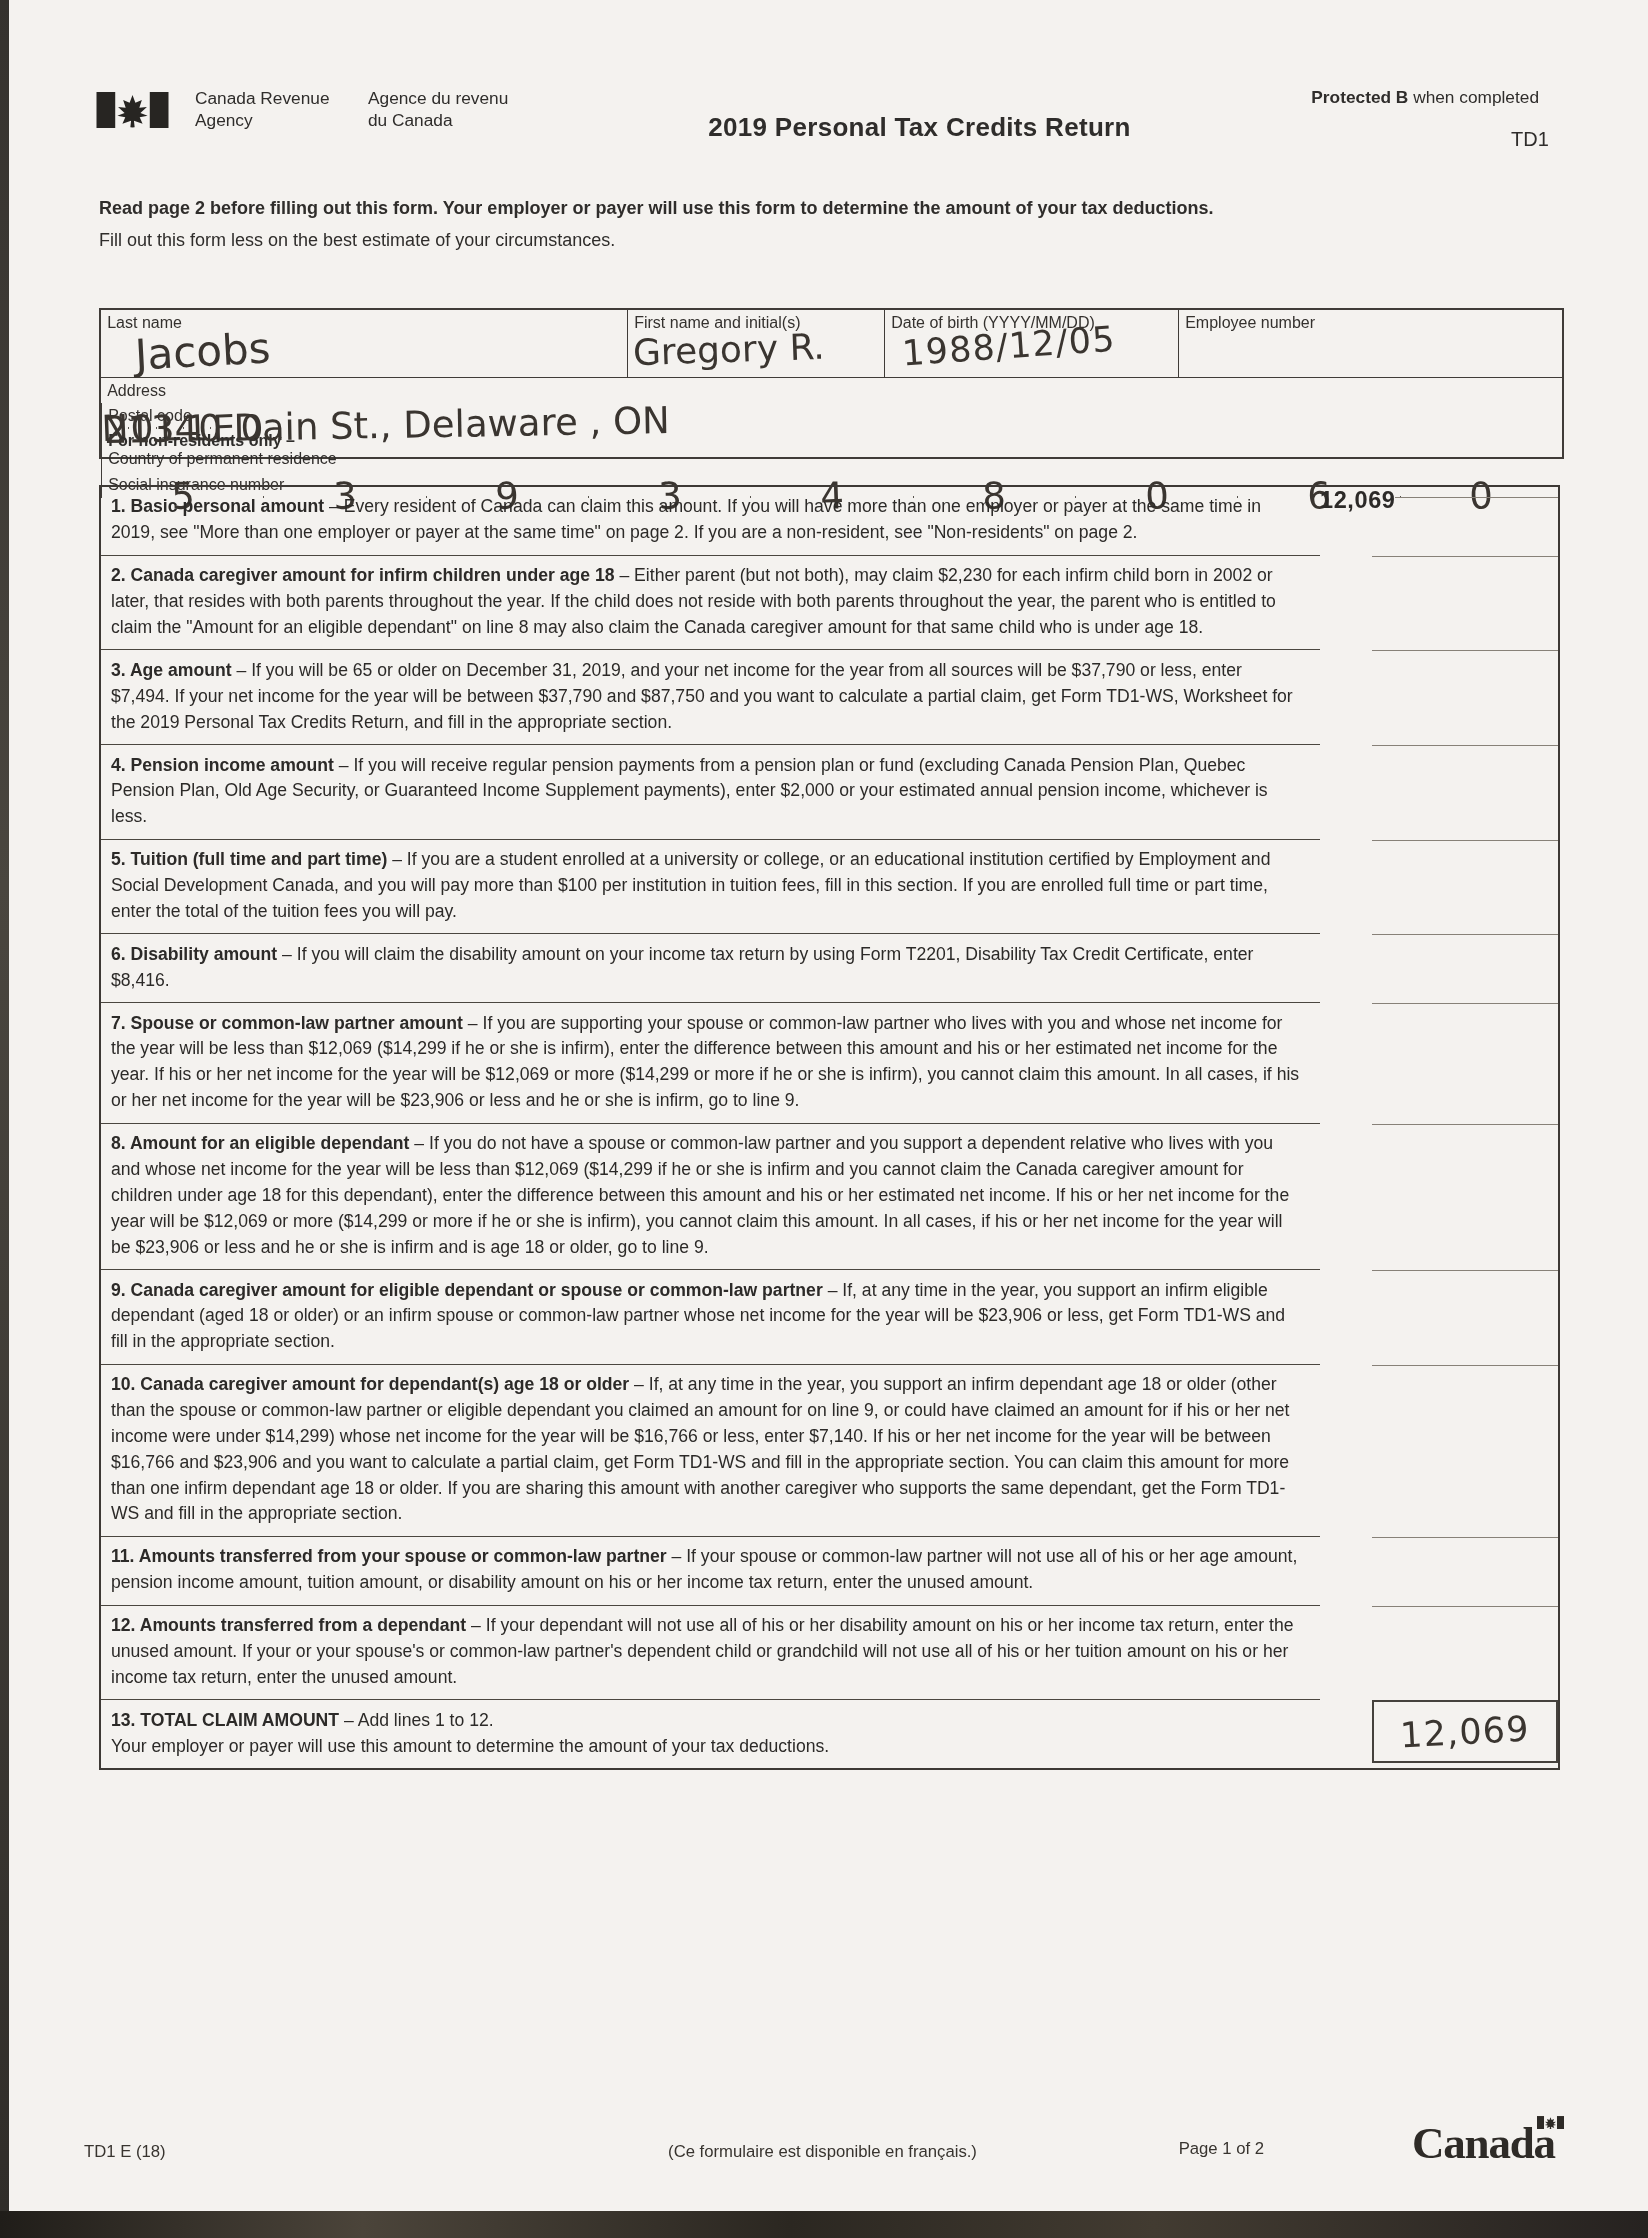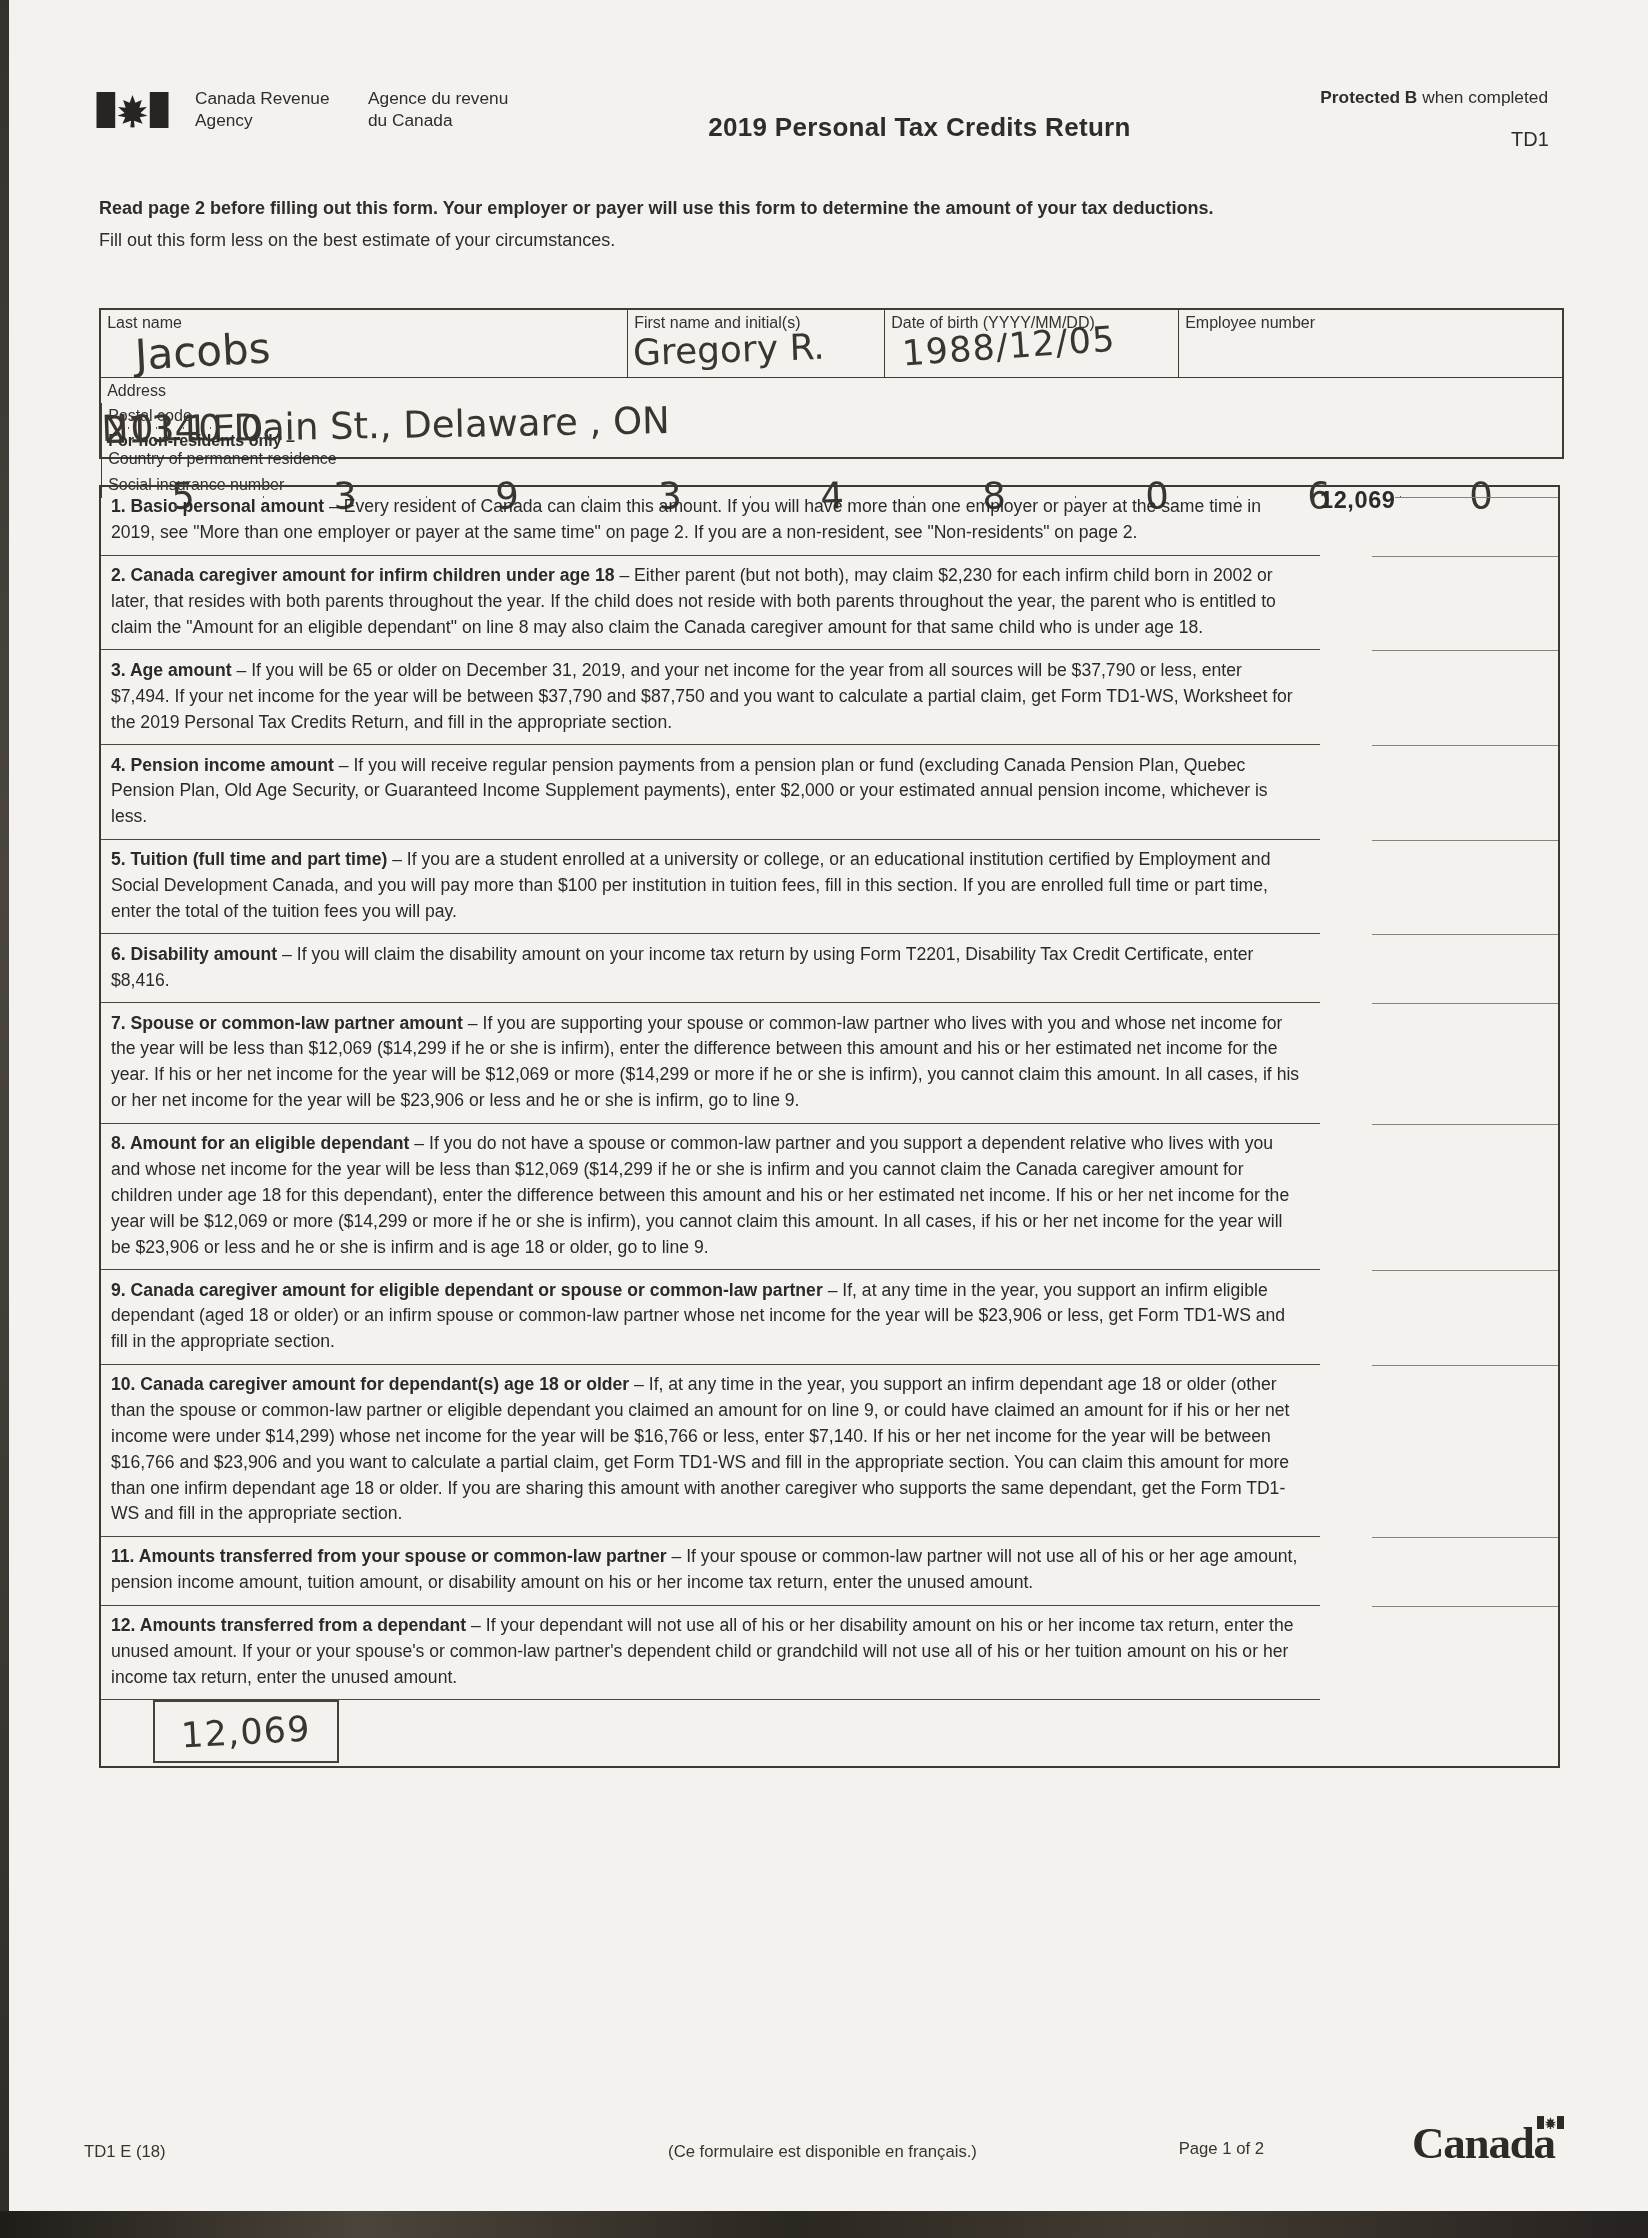--- a/index.html
+++ b/index.html
@@ -14,21 +14,21 @@
   .scan-bottom-band{position:absolute;left:0;right:0;bottom:0;height:28.5px;
     background:linear-gradient(90deg,#201d19,#4b443a 22%,#2b2721 48%,#423b31 70%,#262220);z-index:50;}
 
   
   .logo-row{position:absolute;top:87px;left:96px;right:93px;height:80px;}
   .flag-logo{position:absolute;left:0;top:5px;width:73px;height:36px;}
   .agency-en{position:absolute;left:99px;top:1.2px;font-size:17.3px;line-height:1.25;white-space:pre-line;}
   .agency-fr{position:absolute;left:272px;top:1.2px;font-size:17.3px;line-height:1.25;white-space:pre-line;}
   .form-title{position:absolute;left:545px;top:25px;width:557px;text-align:center;
     font-size:26px;font-weight:bold;letter-spacing:0.3px;}
-  .protected{position:absolute;right:7px;top:0px;font-size:17.3px;}
+  .protected{position:absolute;right:16px;top:0px;font-size:17.3px;}
   .protected b{font-weight:bold;}
   .form-code{position:absolute;right:6.2px;top:41px;font-size:20px;}
 
   .intro{position:absolute;top:193px;left:99px;width:1362px;font-size:18px;line-height:1.75;}
   .intro .b1{font-weight:bold;}
 
   
   .identity{position:absolute;top:308px;left:99px;width:1461px;border:2.5px solid #403c38;background:transparent;}
   .id-row{display:flex;position:relative;}
   .id-row.r1{height:67px;border-bottom:1.9px solid #403c38;}
@@ -267,20 +267,22 @@
   </div>
 
   <div class="section">
     <div class="sec-text"><b>12. Amounts transferred from a dependant</b> <span class="body">– If your dependant will not use all of his or her disability amount on his or her income tax return, enter the unused amount. If your or your spouse's or common-law partner's dependent child or grandchild will not use all of his or her tuition amount on his or her income tax return, enter the unused amount.</span></div>
     <div class="sec-amount">
         <div class="amount-line"></div>
       </div>
   </div>
 
   <div class="section">
+    <div class="sec-text"><b>13. TOTAL CLAIM AMOUNT</b> <span class="body">– Add lines 1 to 12.
+Your employer or payer will use this amount to determine the amount of your tax deductions.</span></div>
     <div class="sec-amount">
       <div class="total-box">
         <span class="hand hw-total">12,069</span>
       </div>
     </div>
   </div>
 
 </div>
 
 <div class="footer">

